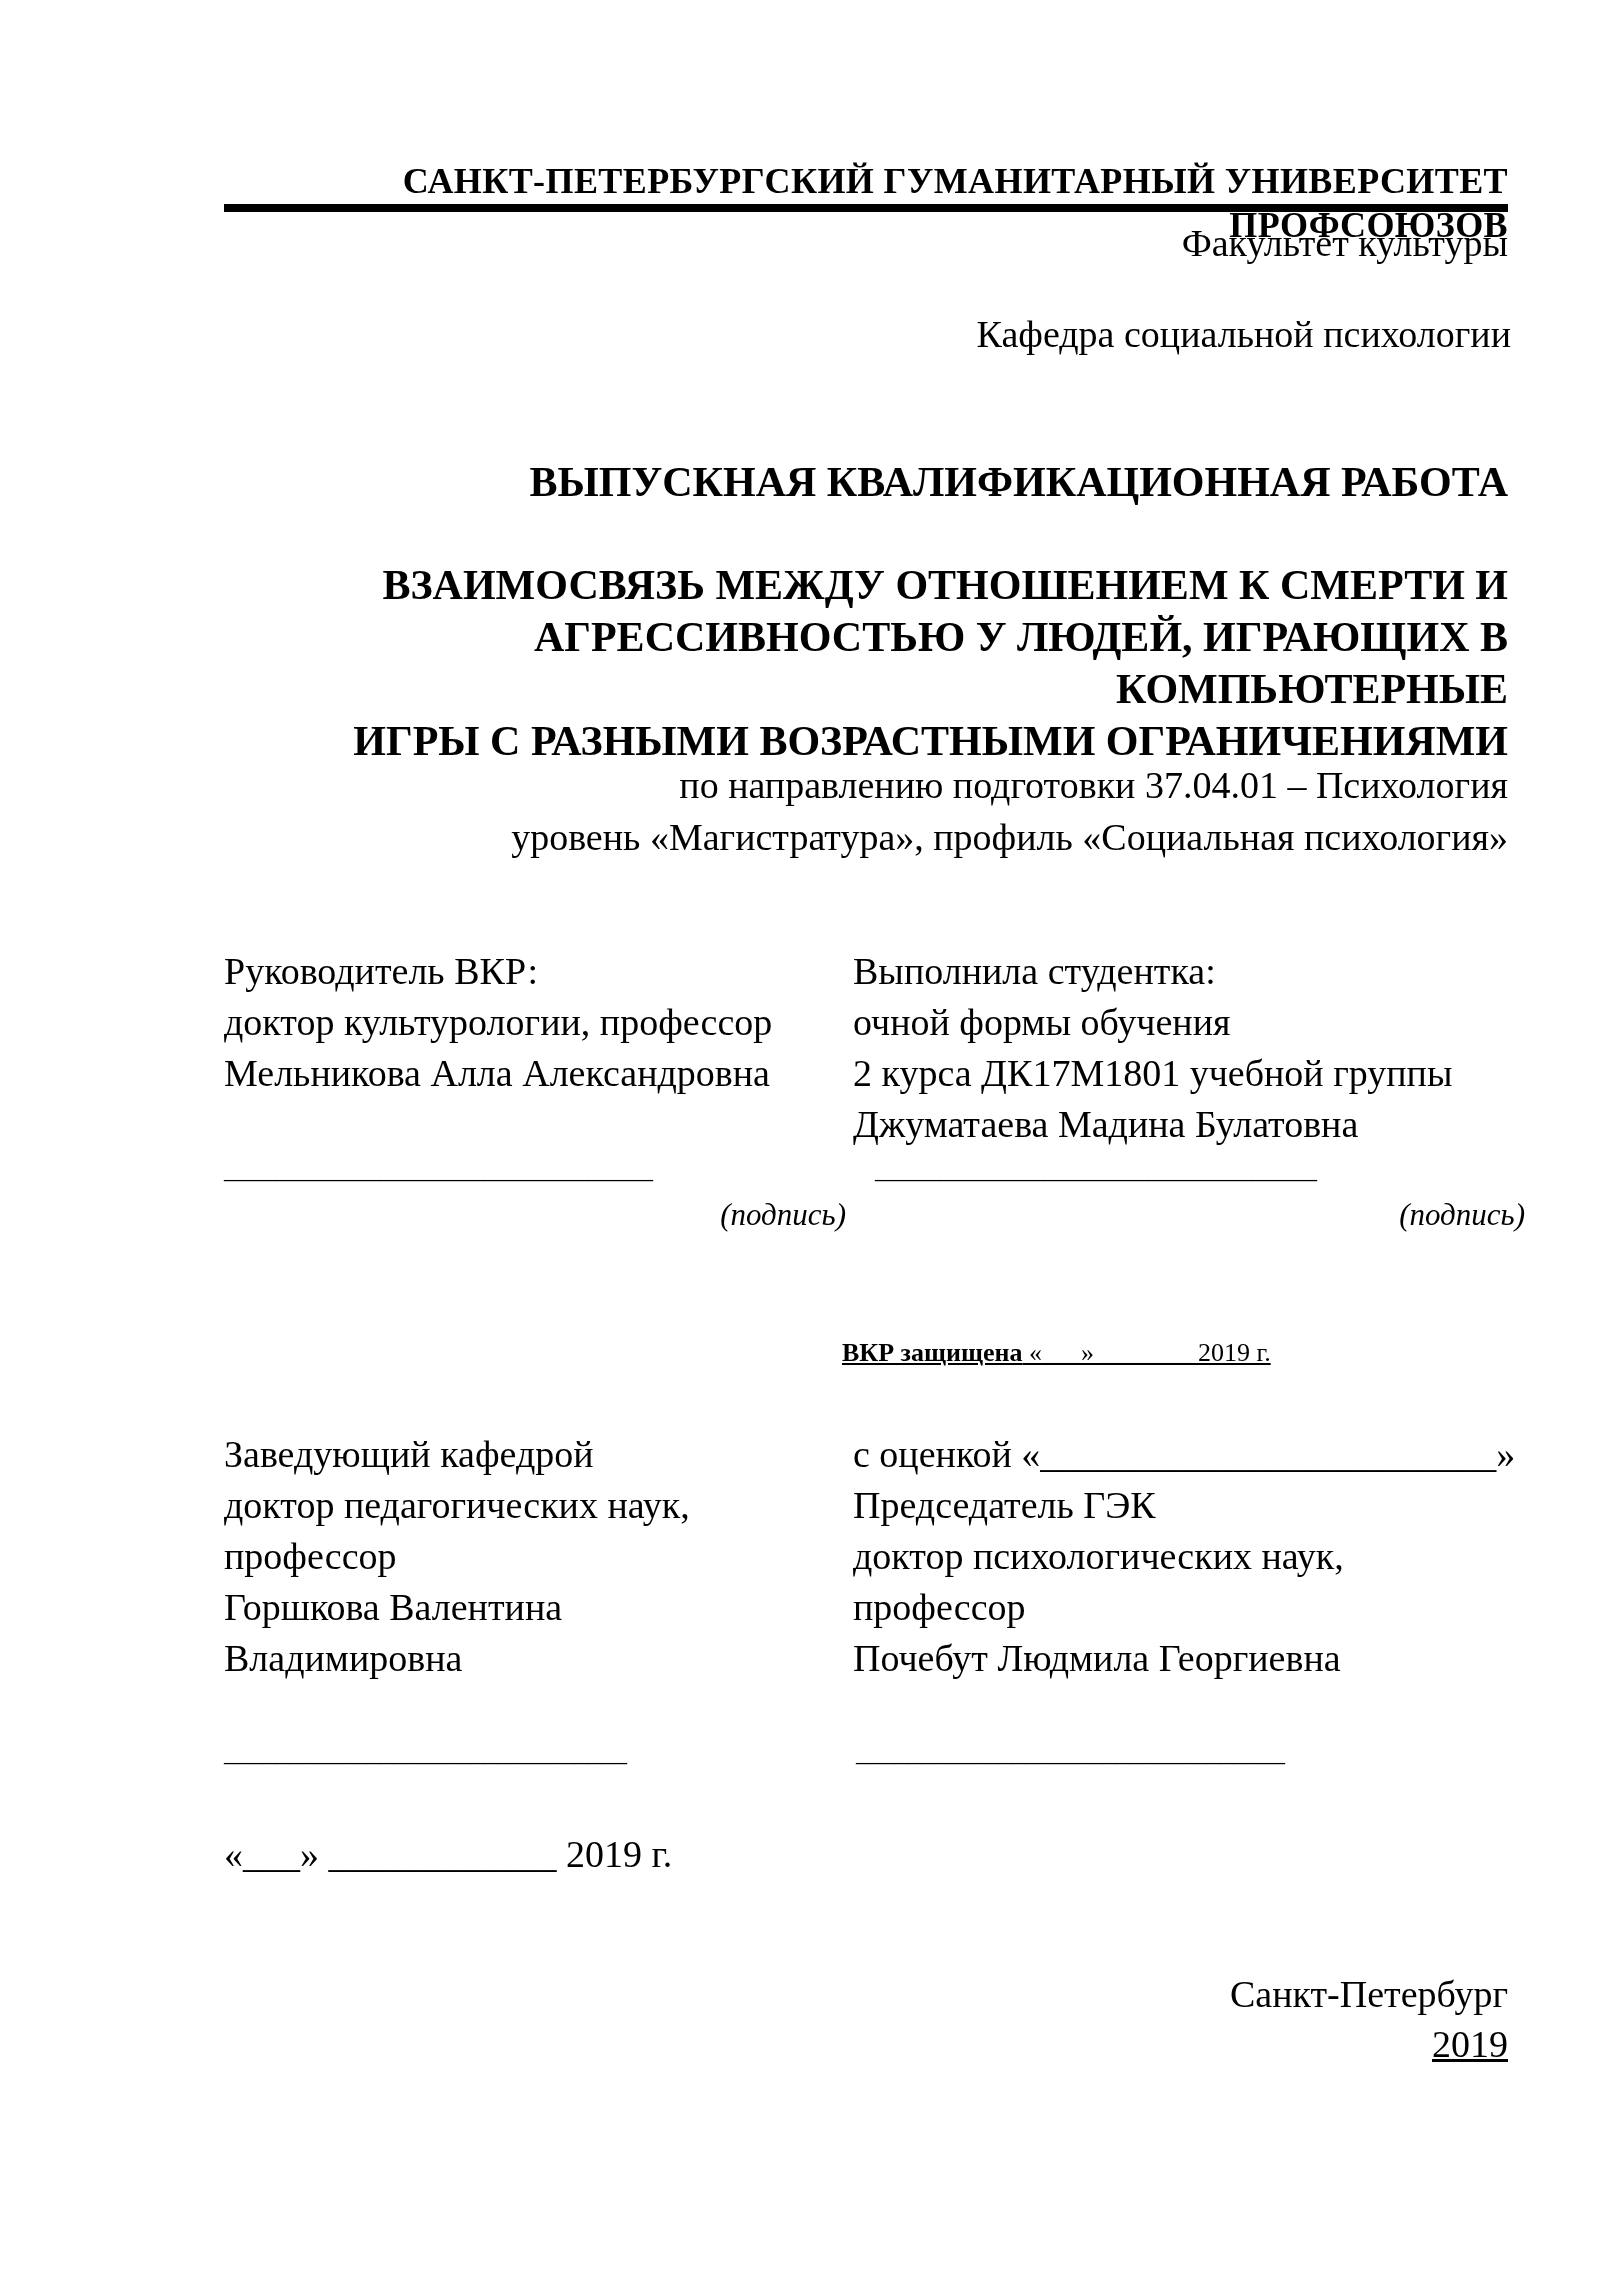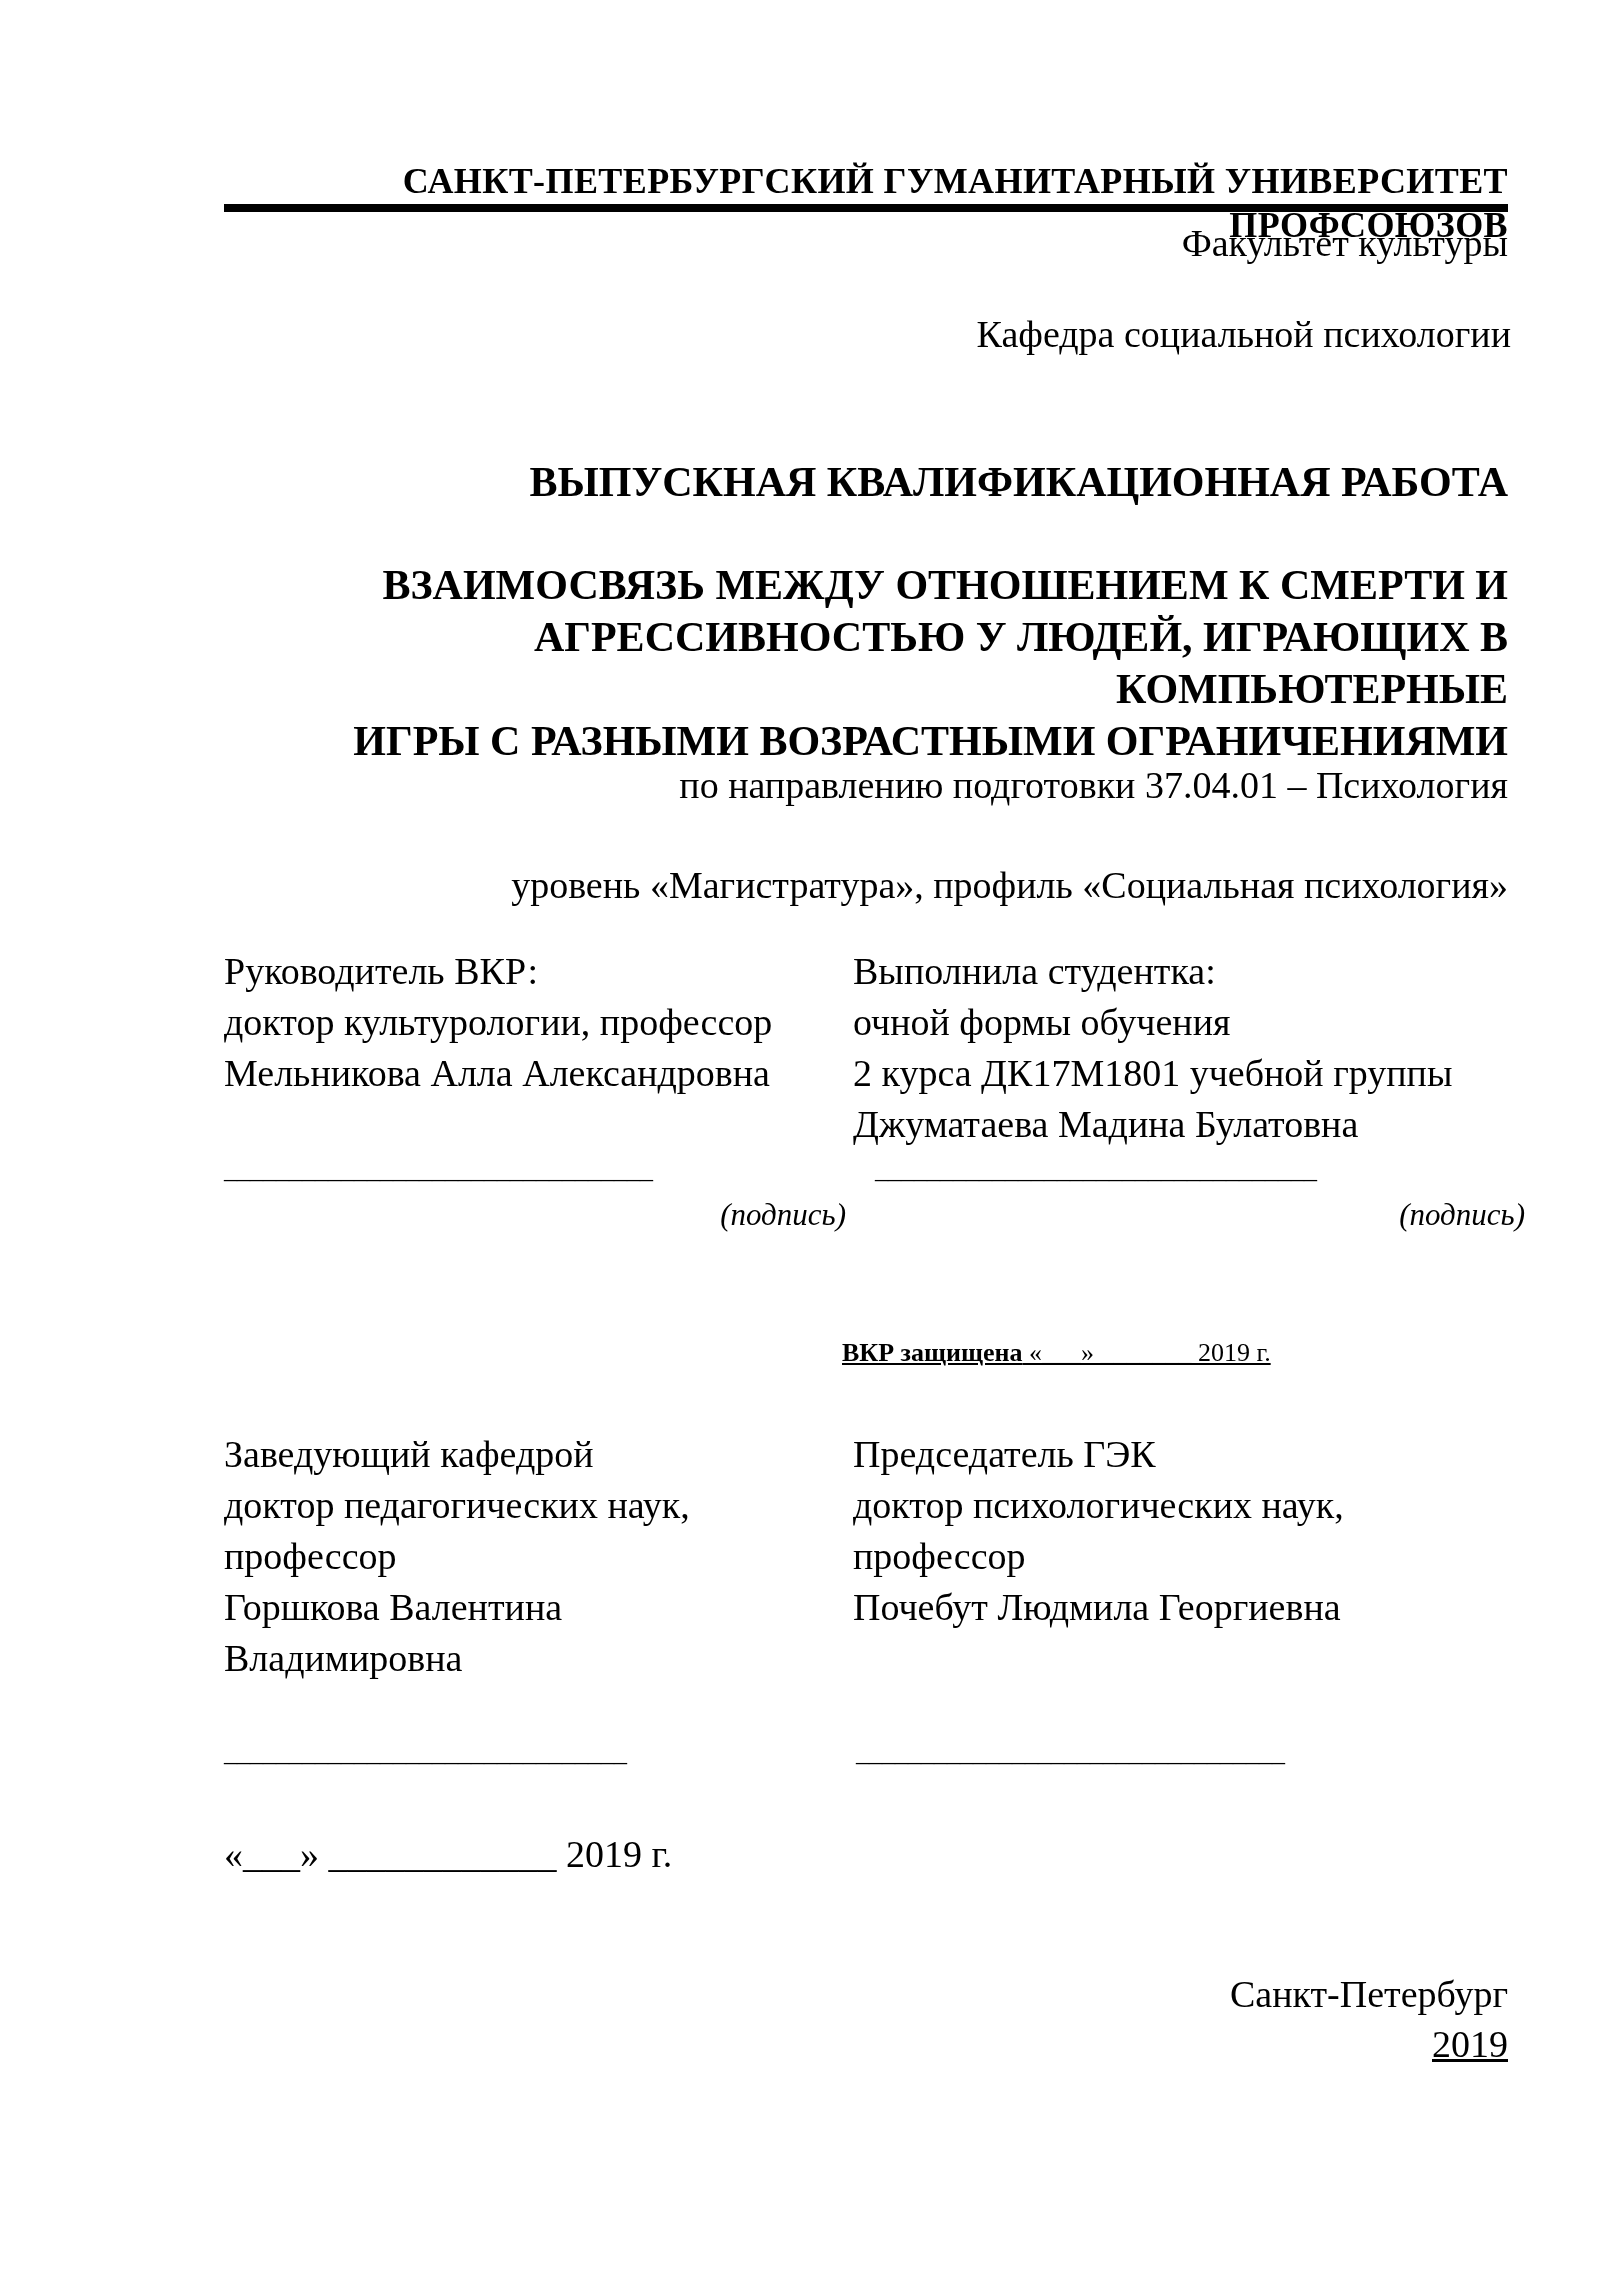--- a/index.html
+++ b/index.html
@@ -19,21 +19,21 @@
   .nw { white-space: nowrap; }
 
   .univ-name { top: 159px; font-size: 36px; line-height: 44px; letter-spacing: 0.4px; }
   .head-rule { top: 204px; left: 224px; width: 1284px; height: 7.9px; background: #000000; }
   .faculty { top: 221px; font-size: 38px; line-height: 44px; }
   .department { top: 312px; left: 224px; width: 1287px; text-align: right; font-size: 38px; line-height: 44px; }
 
   .work-type { top: 458px; font-size: 42px; line-height: 49px; }
   .thesis-title { top: 559px; font-size: 42px; line-height: 52px; }
   .program { top: 763px; font-size: 38px; line-height: 44px; }
-  .level { top: 815px; font-size: 38px; line-height: 44px; margin-top: 48px; }
+  .level { top: 815px; font-size: 38px; line-height: 44px; }
 
   .col { font-size: 38px; line-height: 51px; }
   .col > div { white-space: nowrap; }
   .col-l1 { left: 224px; top: 946px; width: 628px; }
   .col-r1 { left: 853px; top: 946px; width: 675px; }
 
   .sig-line { font-size: 26px; line-height: 44px; letter-spacing: 0; }
   .sig-l1 { left: 224px;  top: 1148px; }
   .sig-r1 { left: 875px; top: 1148px; }
   .caption { font-size: 31px; line-height: 39px; text-align: right; }
@@ -91,20 +91,21 @@
   <div class="abs defended"><span class="bold">ВКР защищена</span><span> «___» _______ 2019 г.</span></div>
 
   <div class="abs col2 col-l2">
     <div>Заведующий кафедрой</div>
     <div>доктор педагогических наук,</div>
     <div>профессор</div>
     <div>Горшкова Валентина</div>
     <div>Владимировна</div>
   </div>
   <div class="abs col2 col-r2">
+    <div>с оценкой «________________________»</div>
     <div>Председатель ГЭК</div>
     <div>доктор психологических наук,</div>
     <div>профессор</div>
     <div>Почебут Людмила Георгиевна</div>
   </div>
   <div class="abs sig-line sig-l2 nw">_______________________________</div>
   <div class="abs sig-line sig-r2 nw">_________________________________</div>
   <div class="abs date-line">«___» ____________ 2019 г.</div>
 
   <div class="abs ctr city">Санкт-Петербург</div>

